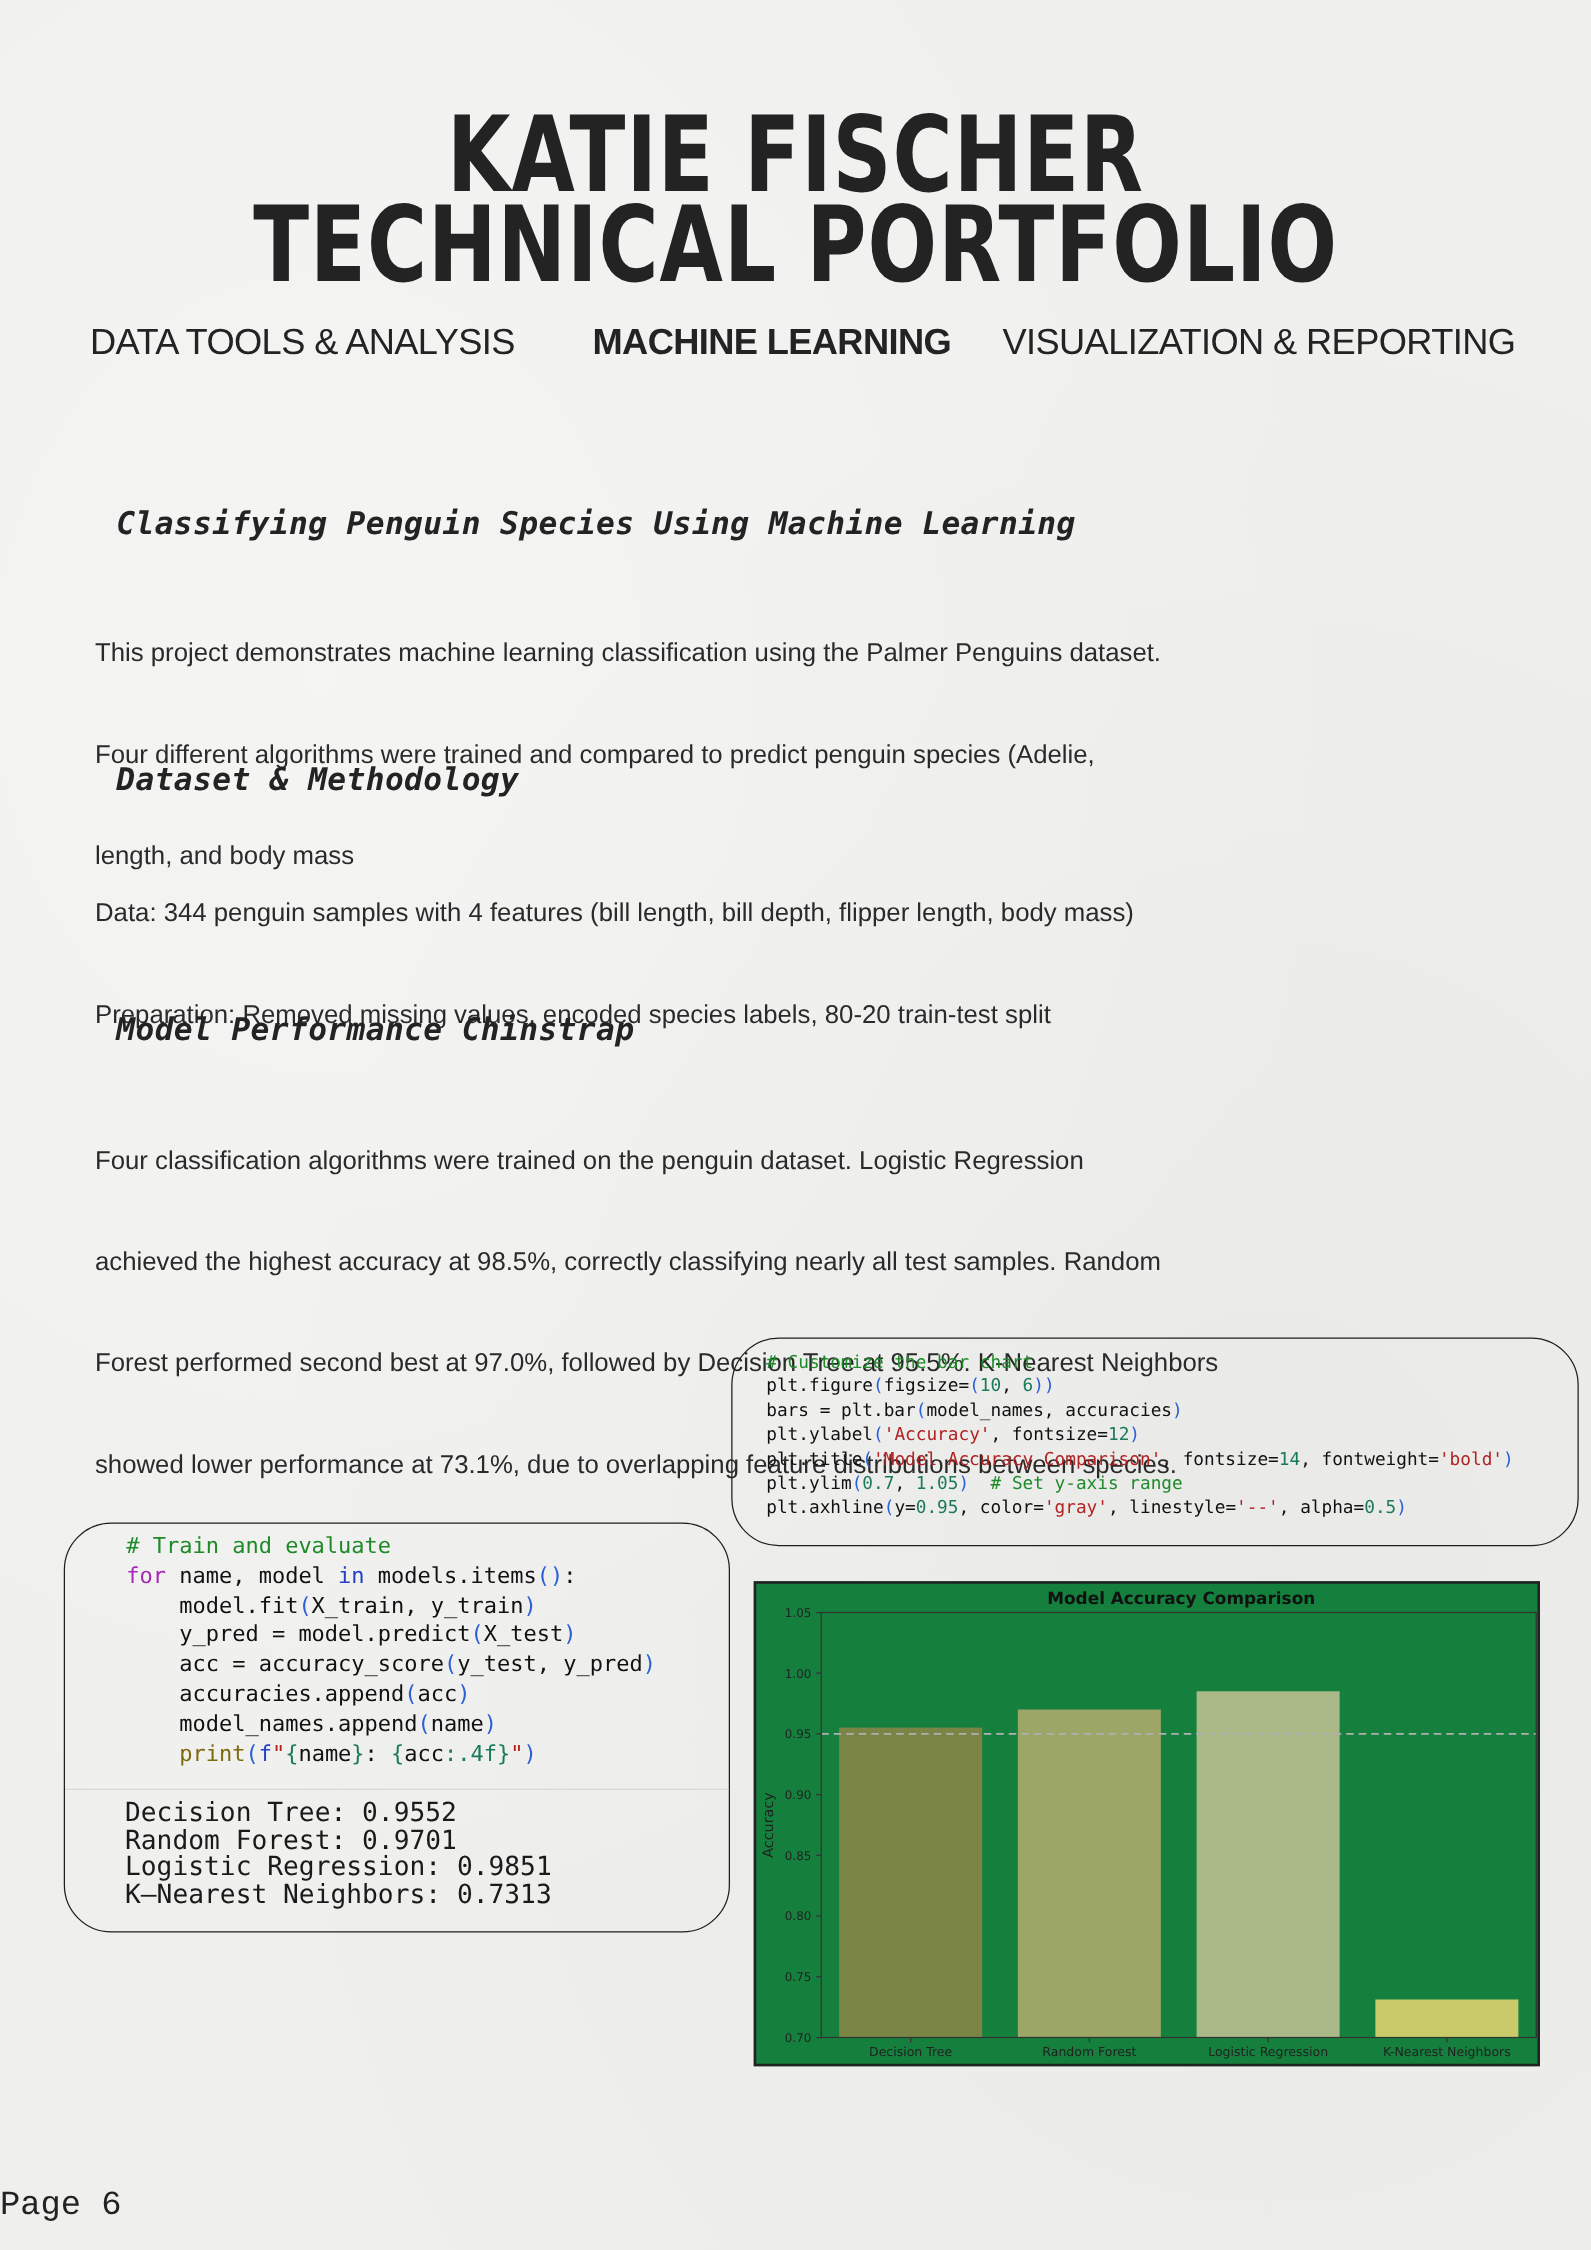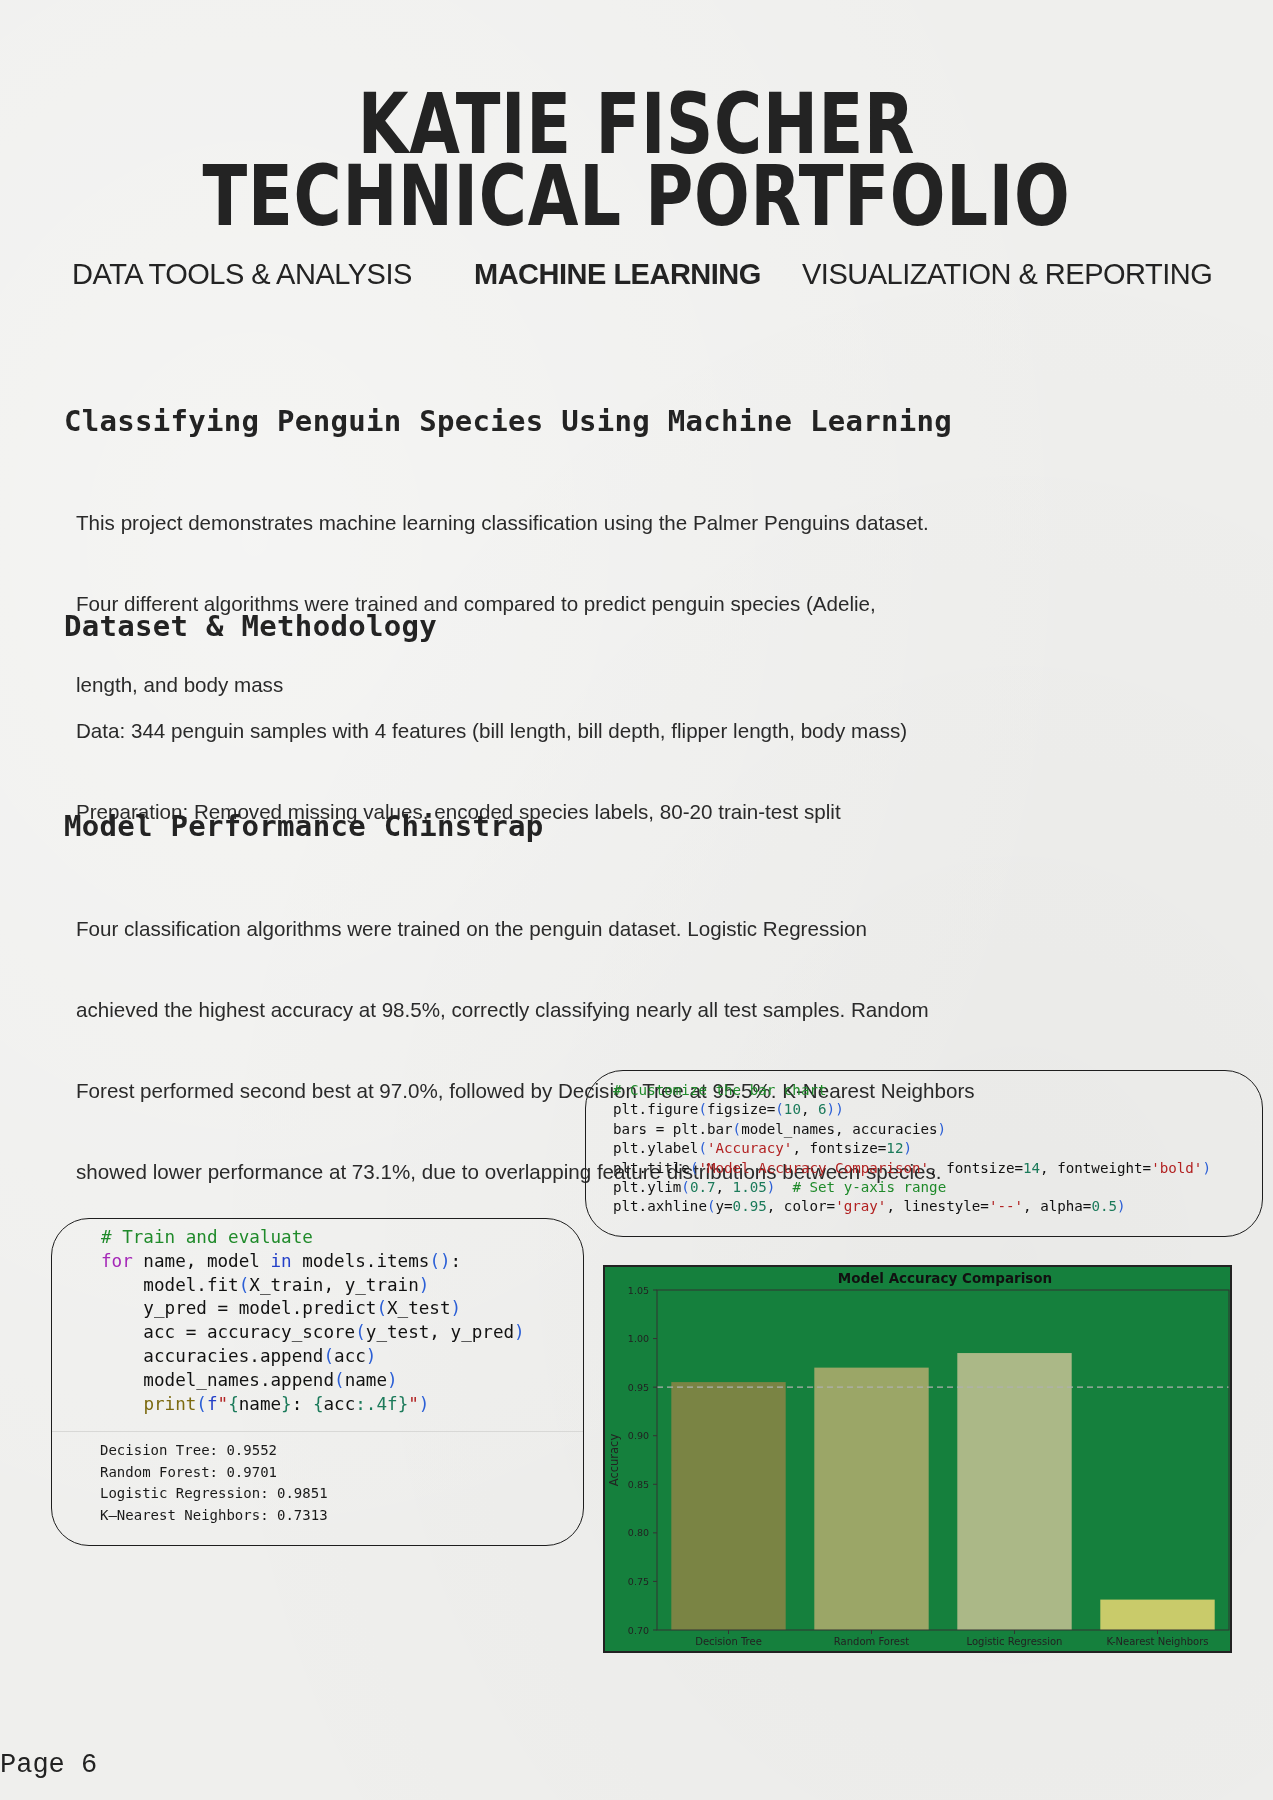--- a/index.html
+++ b/index.html
@@ -16,22 +16,22 @@
     font-family: "DejaVu Sans", sans-serif; font-weight: 900;
     color: #232323; letter-spacing: 1px;
     transform: scaleX(0.78); transform-origin: center;
   }
   .title.l1 { top: 82px; font-size: 84px; line-height: 84px; }
   .title.l2 { top: 154px; font-size: 84px; line-height: 84px; }
   .nav { position: absolute; top: 258px; left: 0; width: 1273px; height: 40px;
     font-family: "Liberation Sans", sans-serif; font-size: 29px; color: #232323; }
   .nav span { position: absolute; top: 0; white-space: nowrap; letter-spacing: -0.5px; }
   .nav .active { font-weight: bold; }
-  .h2 { position: absolute; left: 64px; font-family: "DejaVu Sans Mono", monospace;
-    font-weight: bold; font-size: 29px; color: #232323; letter-spacing: 0.3px; }
+  .h2 { position: absolute; left: 93px; font-family: "DejaVu Sans Mono", monospace;
+    font-style: italic; font-weight: bold; font-size: 25px; color: #232323; letter-spacing: 0.3px; }
   .para { position: absolute; left: 76px; width: 1150px; font-family: Liberation Sans, sans-serif;
     font-size: 20.6px; line-height: 27px; color: #2a2a2a; white-space: pre; }
   .codebox { position: absolute; border: 1.5px solid #1e1e1e; border-radius: 38px; }
   .code { font-family: "DejaVu Sans Mono", monospace; white-space: pre; color: #111; }
   .c-com { color: #1f8a2a; } .c-kw { color: #a528b8; } .c-kw2 { color: #2440c8; }
   .c-par { color: #2b5fd6; } .c-str { color: #b22222; } .c-num { color: #1b7a5a; }
   .c-fn { color: #7c6a10; } .c-fs { color: #1b7a5a; }
   .sep { position: absolute; left: 0; right: 0; height: 1px; background: #d8d8d6; }
   .chartframe { position: absolute; left: 603px; top: 1265px; width: 629px; height: 388px;
     background: #15803d; border: 2px solid #222; box-sizing: border-box; }
@@ -71,21 +71,21 @@
   <div>showed lower performance at 73.1%, due to overlapping feature distributions between species.</div>
 </div>
 
 <div class="codebox" style="left:585px; top:1070px; width:676px; height:165px;">
   <div class="code" id="code-chart" style="position:absolute; left:27px; top:10px; font-size:14.2px; line-height:19.4px;"><div><span class="c-com"># Customize the bar chart</span></div><div>plt.figure<span class="c-par">(</span>figsize=<span class="c-par">(</span><span class="c-num">10</span>, <span class="c-num">6</span><span class="c-par">)</span><span class="c-par">)</span></div><div>bars = plt.bar<span class="c-par">(</span>model_names, accuracies<span class="c-par">)</span></div><div>plt.ylabel<span class="c-par">(</span><span class="c-str">'Accuracy'</span>, fontsize=<span class="c-num">12</span><span class="c-par">)</span></div><div>plt.title<span class="c-par">(</span><span class="c-str">'Model Accuracy Comparison'</span>, fontsize=<span class="c-num">14</span>, fontweight=<span class="c-str">'bold'</span><span class="c-par">)</span></div><div>plt.ylim<span class="c-par">(</span><span class="c-num">0.7</span>, <span class="c-num">1.05</span><span class="c-par">)</span>  <span class="c-com"># Set y-axis range</span></div><div>plt.axhline<span class="c-par">(</span>y=<span class="c-num">0.95</span>, color=<span class="c-str">'gray'</span>, linestyle=<span class="c-str">'--'</span>, alpha=<span class="c-num">0.5</span><span class="c-par">)</span></div></div>
 </div>
 
 <div class="codebox" style="left:51px; top:1218px; width:531px; height:326px;">
   <div class="code" id="code-train" style="position:absolute; left:49px; top:7px; font-size:17.6px; line-height:23.8px;"><div><span class="c-com"># Train and evaluate</span></div><div><span class="c-kw">for</span> name, model <span class="c-kw2">in</span> models.items<span class="c-par">(</span><span class="c-par">)</span>:</div><div>    model.fit<span class="c-par">(</span>X_train, y_train<span class="c-par">)</span></div><div>    y_pred = model.predict<span class="c-par">(</span>X_test<span class="c-par">)</span></div><div>    acc = accuracy_score<span class="c-par">(</span>y_test, y_pred<span class="c-par">)</span></div><div>    accuracies.append<span class="c-par">(</span>acc<span class="c-par">)</span></div><div>    model_names.append<span class="c-par">(</span>name<span class="c-par">)</span></div><div>    <span class="c-fn">print</span><span class="c-par">(</span><span class="c-kw2">f</span><span class="c-str">"</span><span class="c-fs">{</span>name<span class="c-fs">}</span>: <span class="c-fs">{</span>acc<span class="c-fs">:.4f</span><span class="c-fs">}</span><span class="c-str">"</span><span class="c-par">)</span></div></div>
   <div class="sep" style="top:212px;"></div>
-  <div class="code" id="code-output" style="position:absolute; left:48px; top:221px; font-size:14px; line-height:21.5px; color:#1a1a1a;"><div>Decision Tree: 0.9552</div><div>Random Forest: 0.9701</div><div>Logistic Regression: 0.9851</div><div>K–Nearest Neighbors: 0.7313</div></div>
+  <div class="code" id="code-output" style="position:absolute; left:48px; top:221px; font-size:21px; line-height:21.5px; color:#1a1a1a;"><div>Decision Tree: 0.9552</div><div>Random Forest: 0.9701</div><div>Logistic Regression: 0.9851</div><div>K–Nearest Neighbors: 0.7313</div></div>
 </div>
 
 <div class="chartframe">
   <svg id="chart-svg" width="625" height="384" viewBox="0 0 625 384">
       <text x="340" y="16" text-anchor="middle" font-family="&quot;DejaVu Sans&quot;, sans-serif" font-size="13.5" font-weight="bold" fill="#111">Model Accuracy Comparison</text>
       <rect x="66.3" y="115.09142857142854" width="114.4" height="247.90857142857146" fill="#7a8444"></rect>
       <line x1="123.5" x2="123.5" y1="363" y2="367" stroke="#333" stroke-width="1"></line>
       <text x="123.5" y="378" text-anchor="middle" font-family="&quot;DejaVu Sans&quot;, sans-serif" font-size="10" fill="#222">Decision Tree</text>
       <rect x="209.3" y="100.61714285714288" width="114.4" height="262.3828571428571" fill="#9ba667"></rect>
       <line x1="266.5" x2="266.5" y1="363" y2="367" stroke="#333" stroke-width="1"></line>

